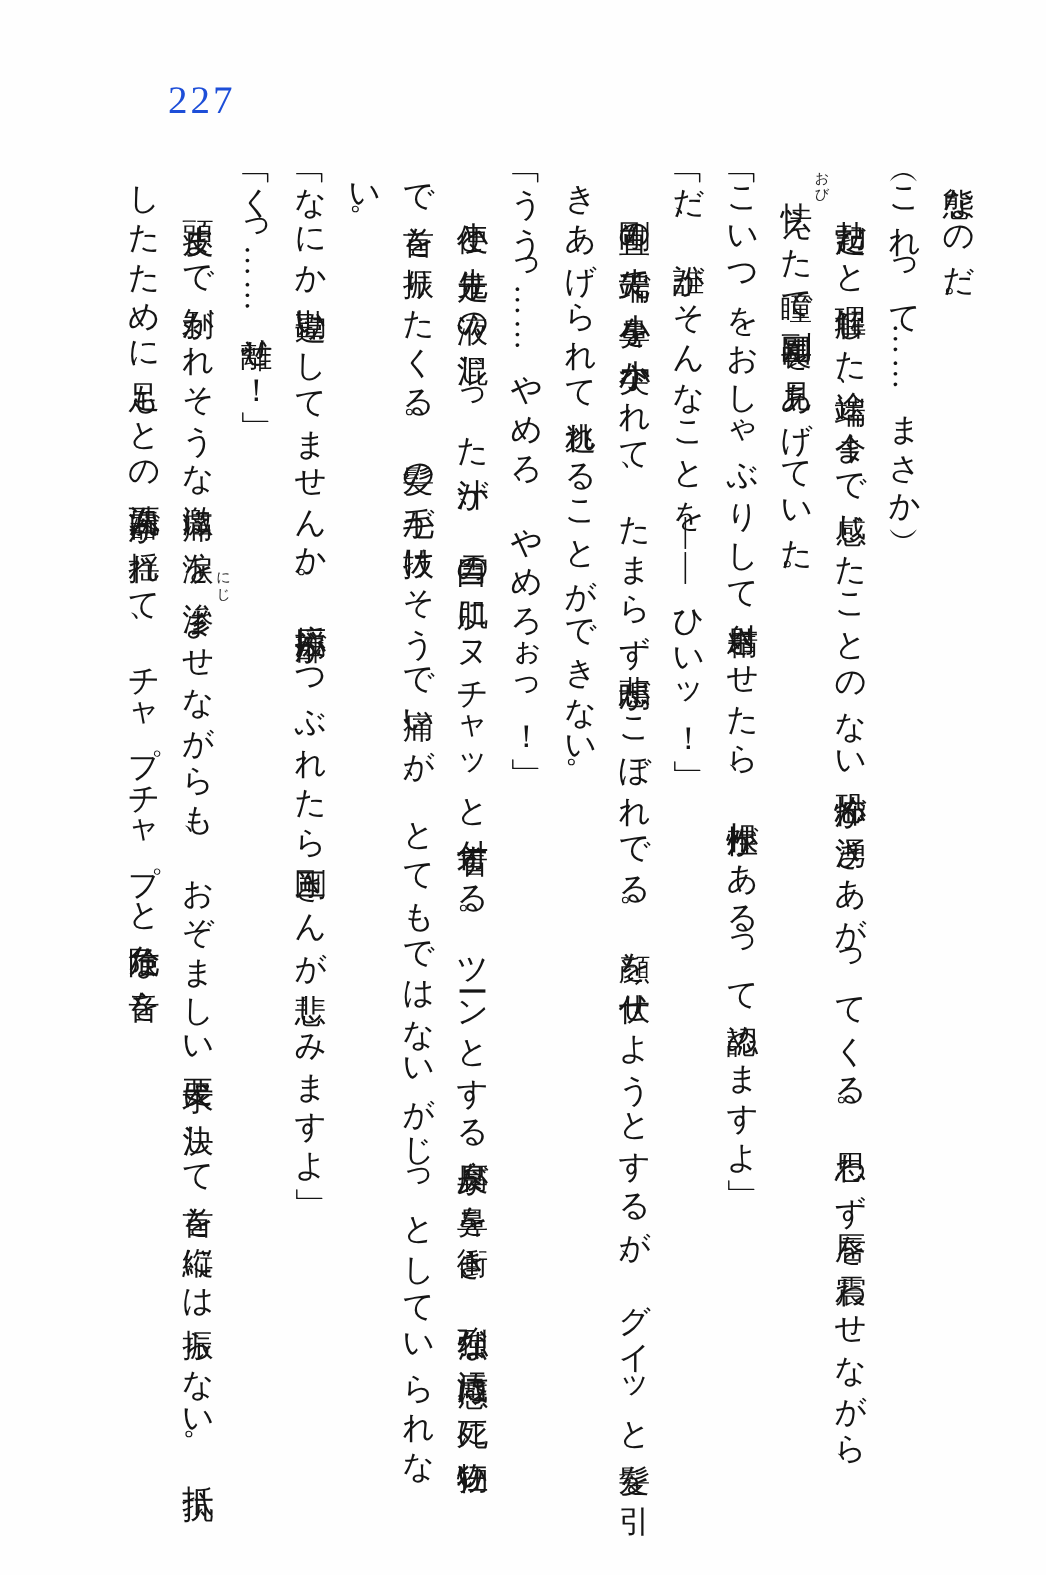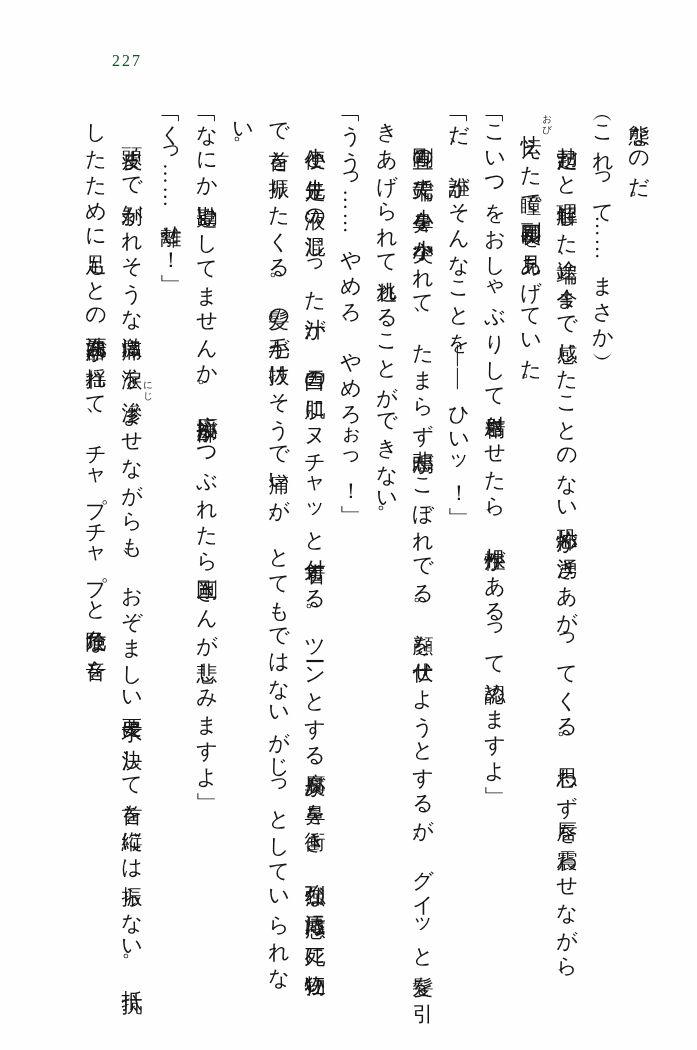--- a/index.html
+++ b/index.html
@@ -14,23 +14,23 @@
     position: relative;
     width: 697px;
     height: 1050px;
     background: #fefefe;
     overflow: hidden;
   }
   .folio {
     position: absolute;
     top: 52px;
     left: 112px;
-    font-size: 16px;
+    font-size: 26px;
     letter-spacing: 2px;
-    color: #14532d;
+    color: #1d4ed8;
   }
   .text-block {
     position: absolute;
     top: 108px;
     right: 40px;
     width: 584px;
     height: 886px;
     writing-mode: vertical-rl;
     text-orientation: mixed;
     font-size: 21px;

